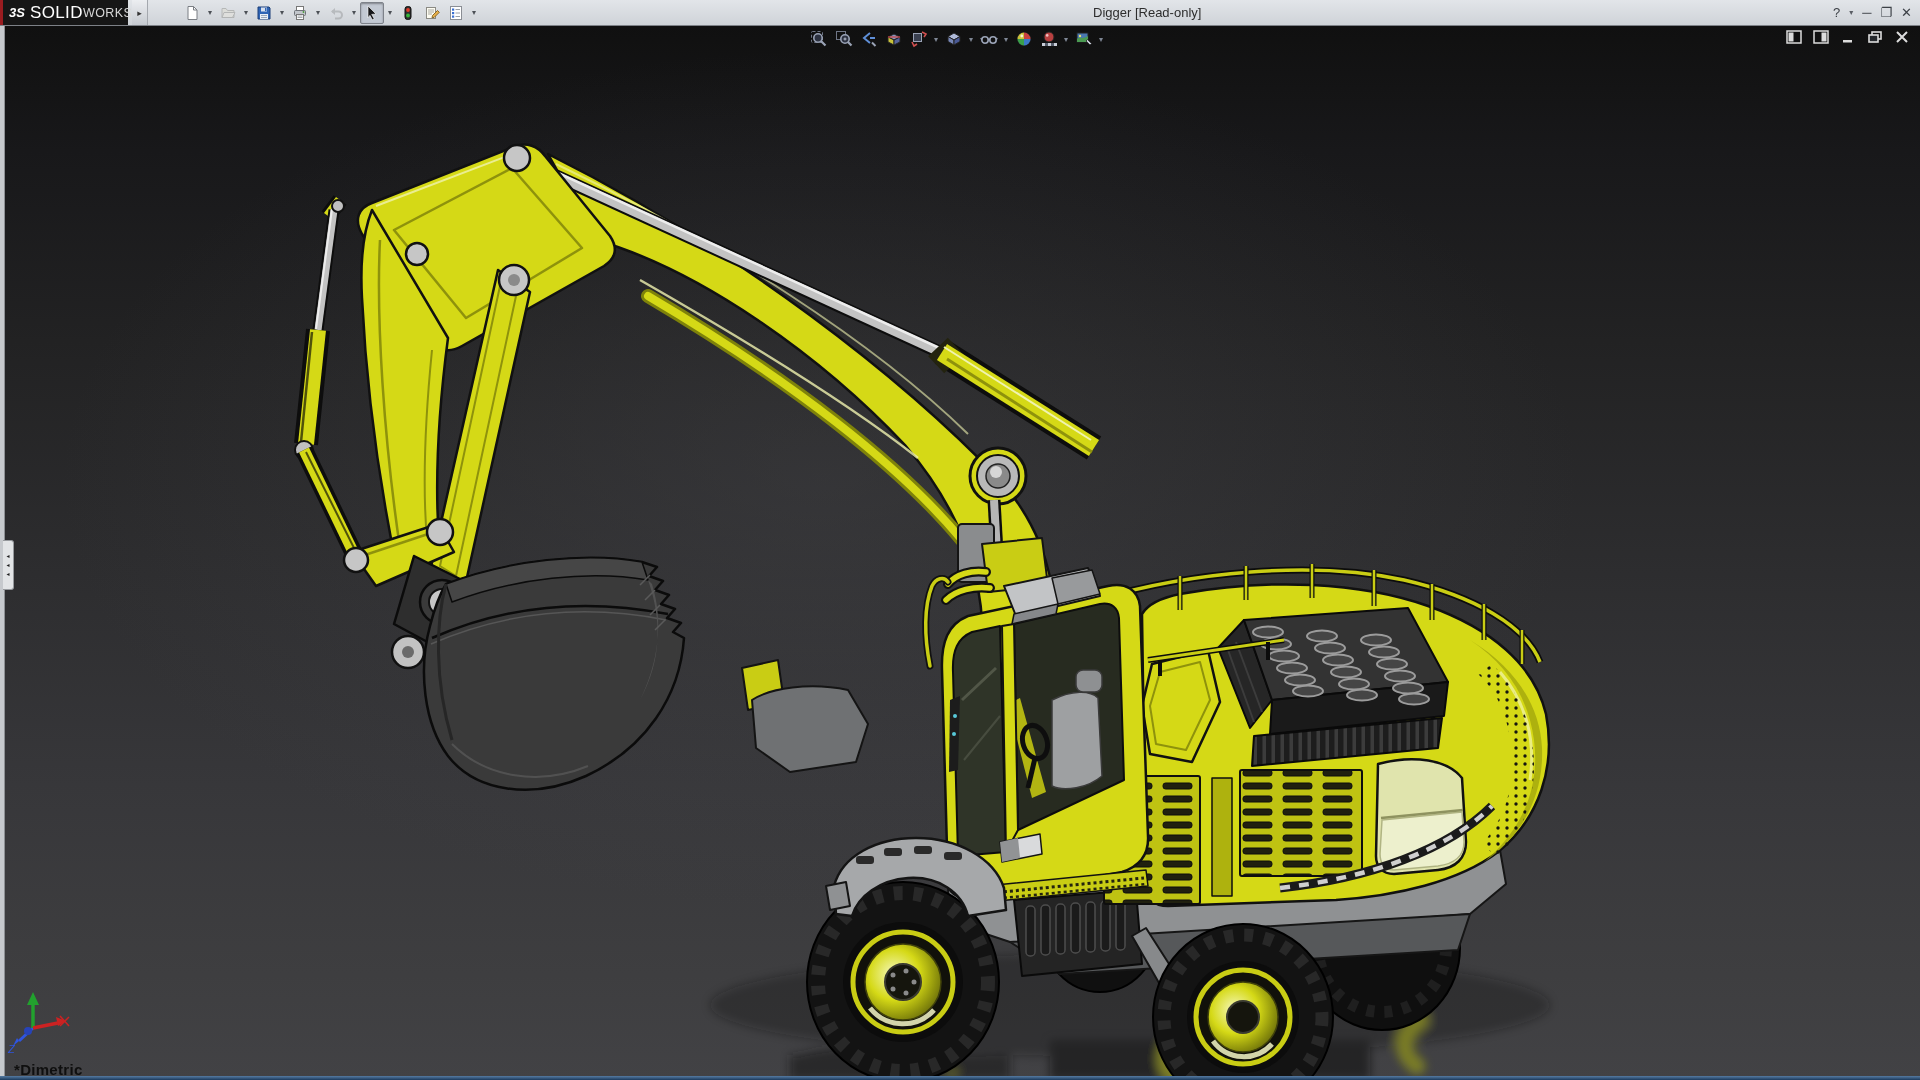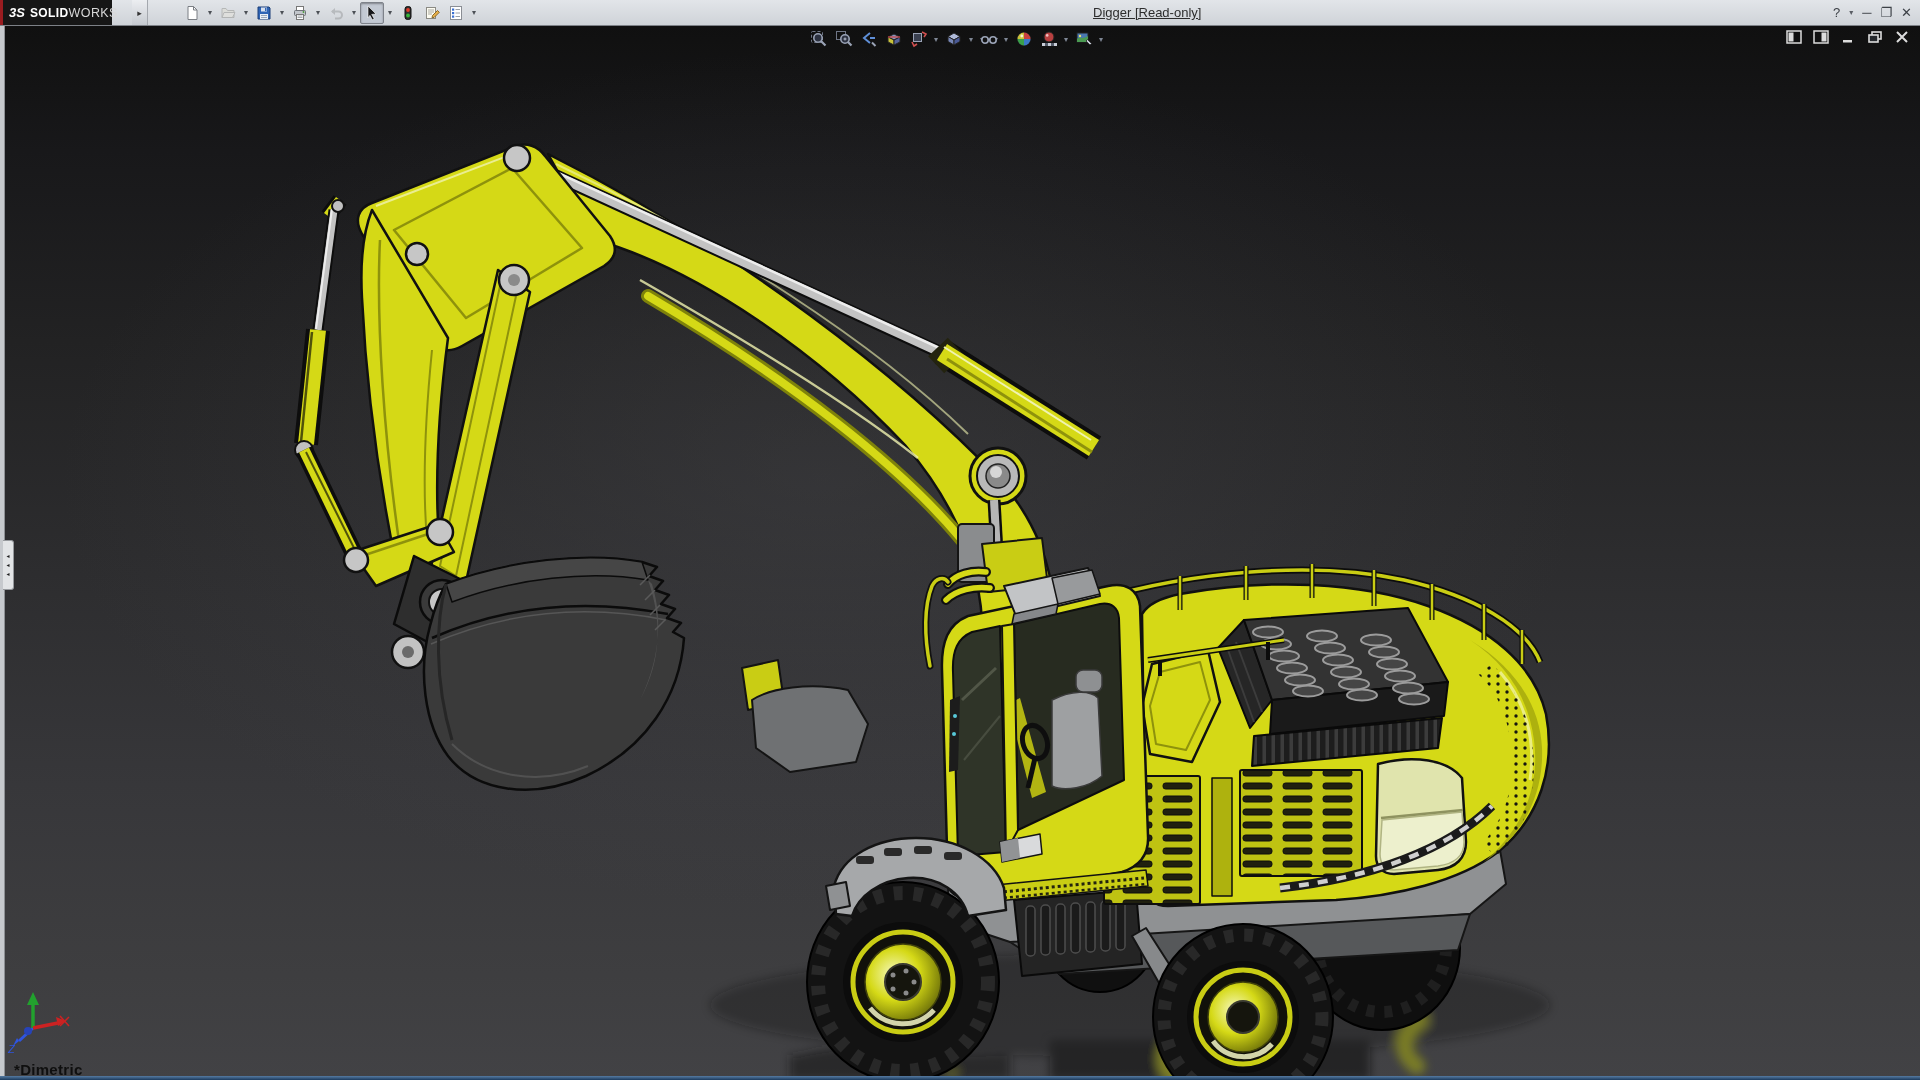--- a/index.html
+++ b/index.html
@@ -1,36 +1,36 @@
 <!DOCTYPE html>
 <html><head>
 <meta charset="utf-8">
 <style>
   html,body{margin:0;padding:0;width:1920px;height:1080px;overflow:hidden;
     font-family:"Liberation Sans","DejaVu Sans",sans-serif;background:#2a2a2b;}
   .titlebar{position:absolute;left:0;top:0;right:0;height:25px;
     background:linear-gradient(#e2e5e9,#cfd3d8);border-bottom:1px solid #7d8187;z-index:20;}
-  .logo{position:absolute;left:0;top:0;width:112px;height:25px;background:#161616;
+  .logo{position:absolute;left:0;top:0;width:128px;height:25px;background:#161616;
     color:#fff;display:flex;align-items:center;padding-left:9px;box-sizing:border-box;}
   .logo-accent{position:absolute;left:0;top:0;width:3px;height:25px;background:#9a1c20;}
   .logo-mark{font-style:italic;font-weight:bold;font-size:13px;margin-right:5px;}
-  .logo-bold{font-weight:bold;font-size:12px;letter-spacing:.4px;}
+  .logo-bold{font-weight:normal;font-size:17px;letter-spacing:.4px;}
   .logo-light{font-weight:normal;font-size:12.5px;letter-spacing:.4px;color:#d8d8d8;}
   .flyout{position:absolute;left:132px;top:0;width:15px;height:25px;display:flex;align-items:center;
     justify-content:center;font-size:9px;color:#333;background:linear-gradient(#eceef1,#c6cad0);
     border-right:1px solid #a4a8ae;}
   .main-toolbar{position:absolute;left:180px;top:1px;height:23px;display:flex;align-items:center;z-index:21;}
   .tb-item{width:24px;height:22px;display:flex;align-items:center;justify-content:center;
     border:1px solid transparent;border-radius:2px;box-sizing:border-box;}
   .tb-item.active{background:#c3c9d3;border-color:#7e828a;box-shadow:inset 0 1px 2px rgba(0,0,0,.35);}
   .tb-item.disabled{opacity:.45;filter:grayscale(.7);}
   .dd{width:12px;height:22px;display:flex;align-items:center;justify-content:center;
     font-size:8px;color:#4c5056;}
   .win-title{position:absolute;left:1093px;top:0;height:25px;line-height:25px;
-    font-size:13px;color:#2d2d2d;text-decoration:underline;}
+    font-size:13px;color:#2d2d2d;}
   .win-controls{position:absolute;right:8px;top:0;height:25px;display:flex;align-items:center;
     gap:9px;color:#3c4046;}
   .wc{font-size:13px;line-height:25px;cursor:default;}
   .wc.small{font-size:8px;color:#5a5e64;}
   .viewport-bg{position:absolute;left:0;top:25px;right:0;bottom:0;
     background:linear-gradient(180deg,#101010 0%,#18181a 12%,#222223 30%,#2d2d2f 52%,#37373a 72%,#3e3e40 90%,#424245 100%);z-index:0;}
   .scene{position:absolute;left:0;top:0;width:1920px;height:1080px;z-index:1;}
   .headsup{position:absolute;left:806px;top:28px;display:flex;align-items:center;z-index:5;}
   .hu-item{width:25px;height:22px;display:flex;align-items:center;justify-content:center;}
   .hu-dd{width:10px;height:22px;display:flex;align-items:center;justify-content:center;

